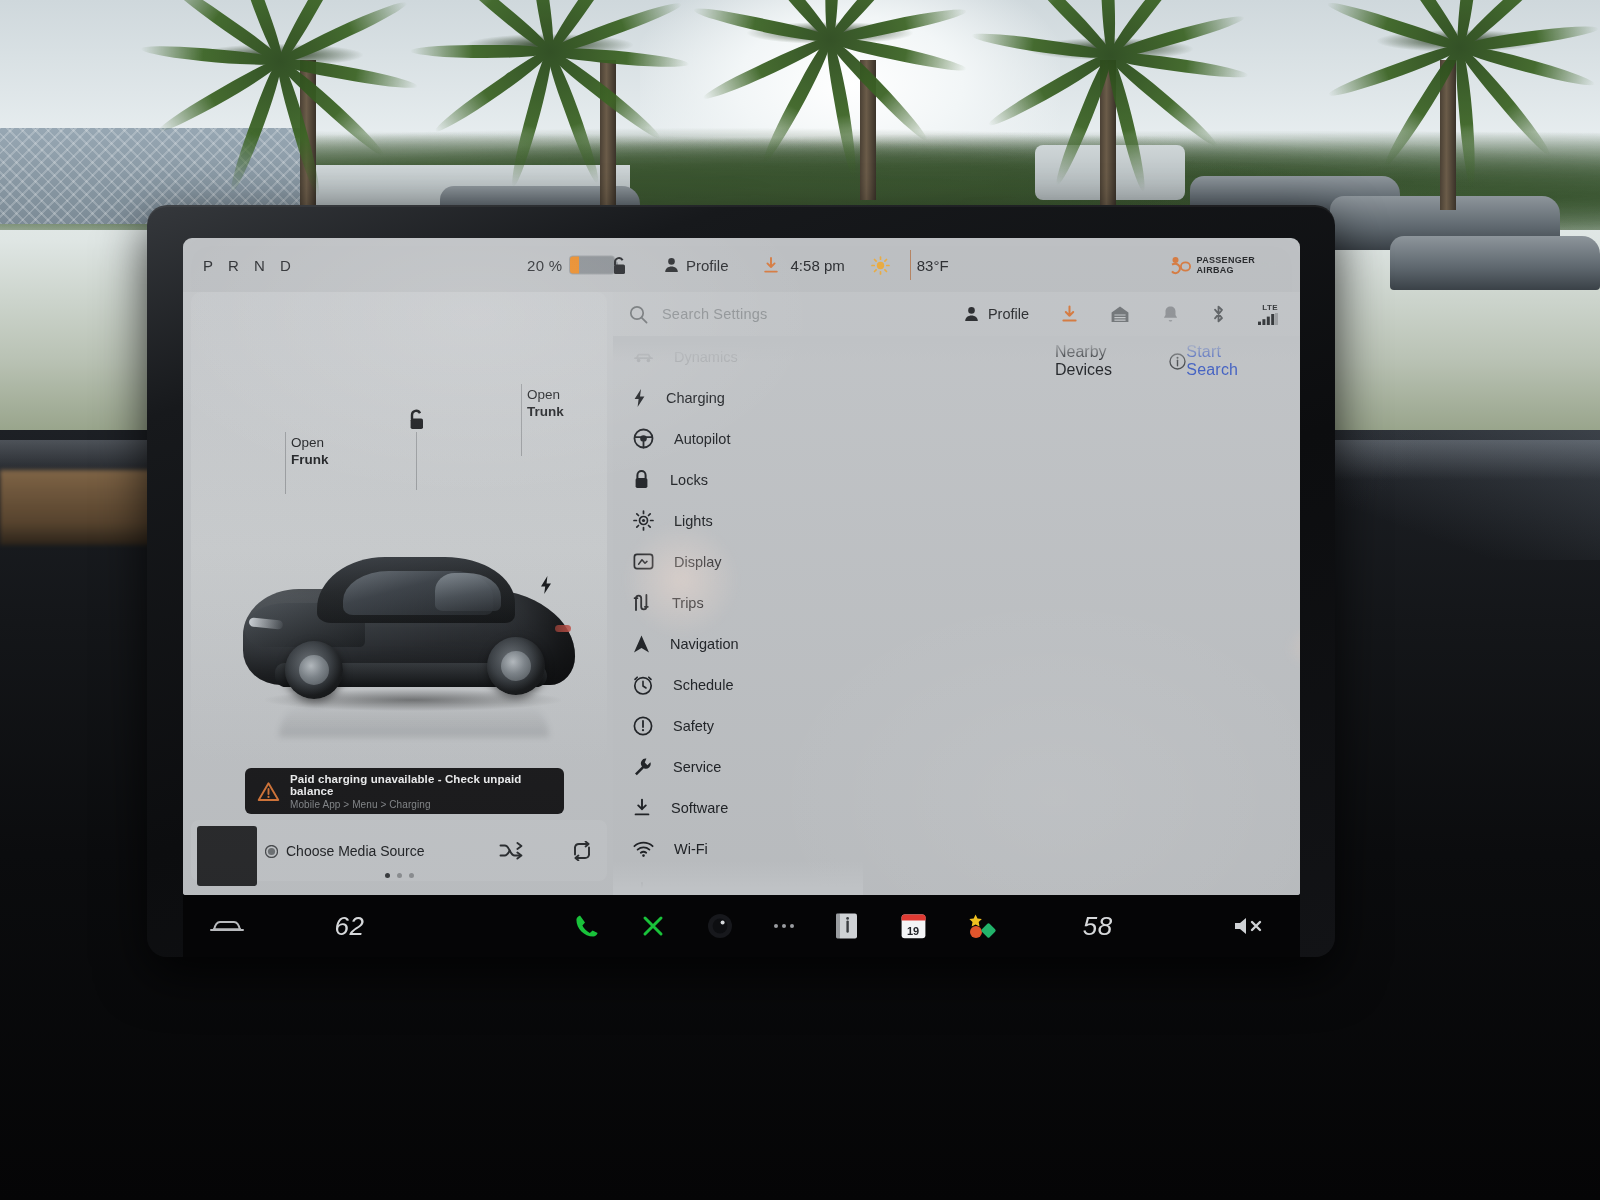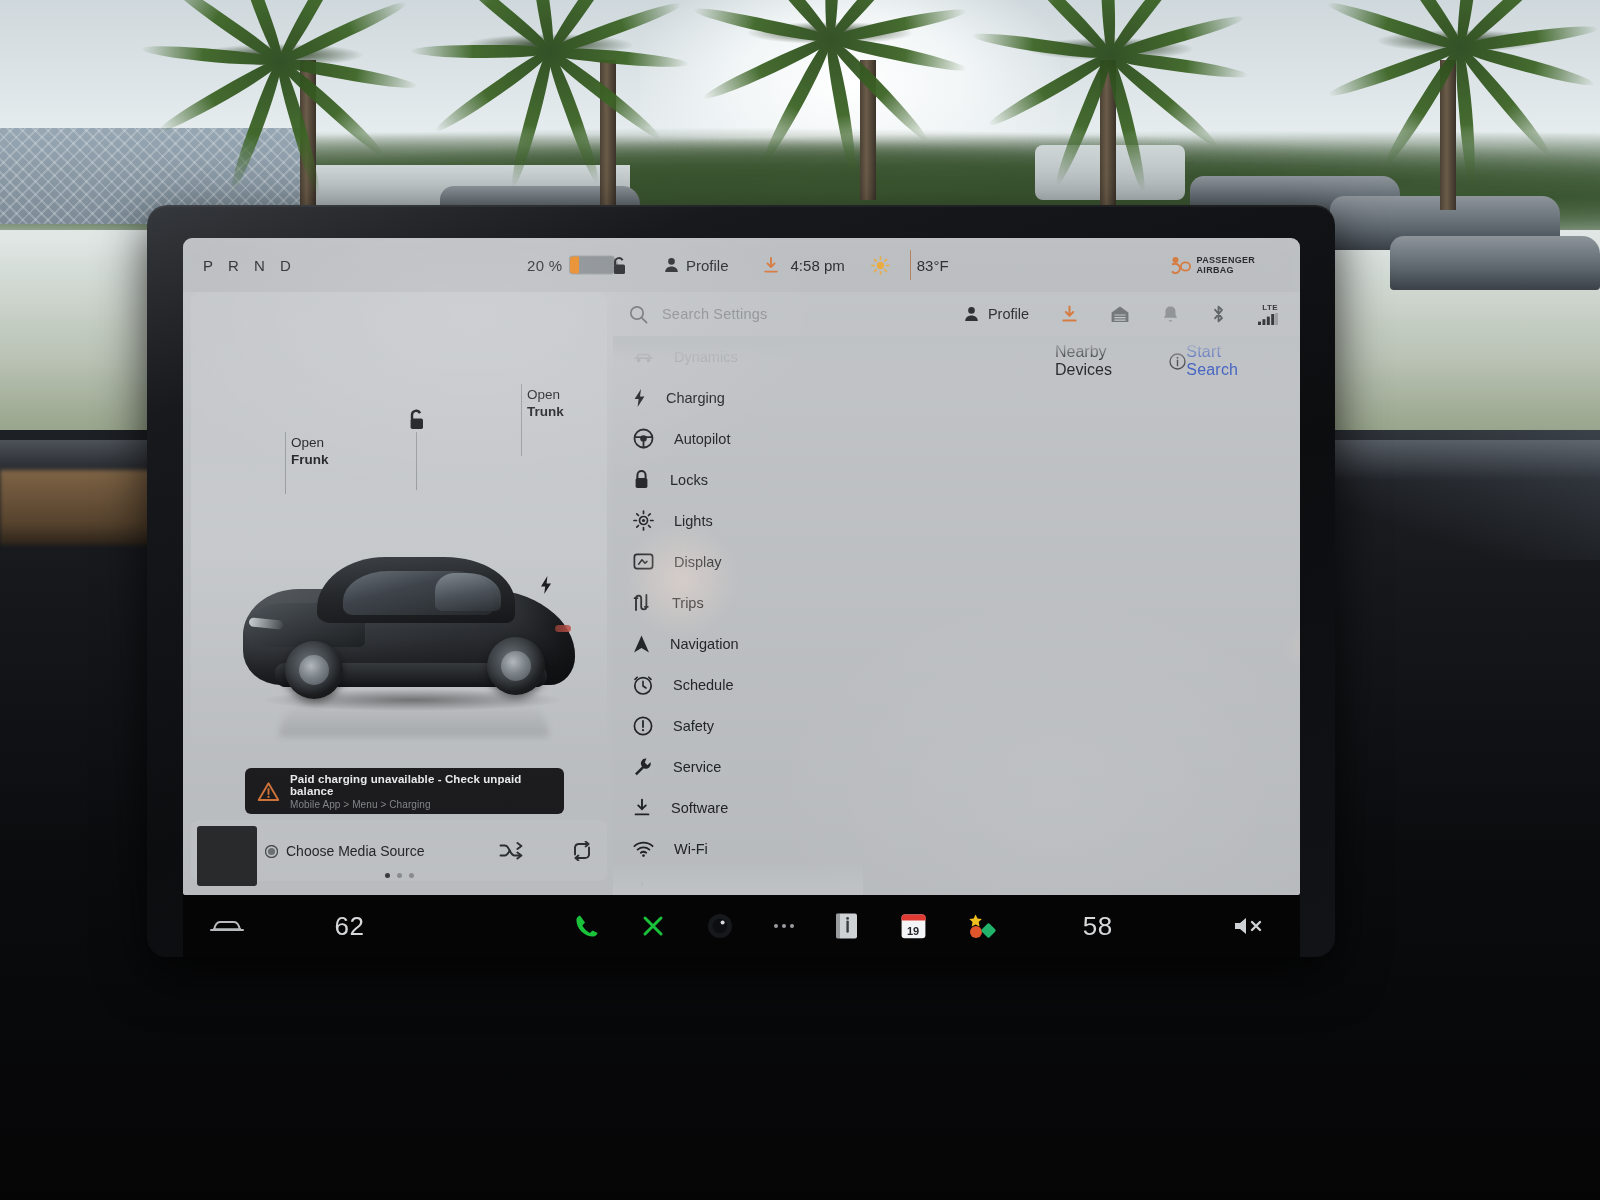--- a/index.html
+++ b/index.html
@@ -344,21 +344,21 @@
   }
 
   
   .taskbar {
     position: absolute; left: 183px; top: 895px; width: 1117px; height: 62px;
     background: #050506;
     display: flex; align-items: center;
   }
   .tb-temp { font-size: 26px; color: #d6d8da; font-weight: 300; letter-spacing: .5px; }
   .tb-center { display: flex; align-items: center; gap: 40px; }
-  .tb-slot { display: flex; justify-content: center; }
+  .tb-slot { display: flex; justify-content: center; font-style: italic; }
 
   
   svg { display: block; }
   .dots { display: flex; gap: 4px; }
   .dots i { width: 4px; height: 4px; border-radius: 50%; background: #9a9ca0; display: block; }
 </style>
 </head>
 <body>
 
 <div class="scene">

